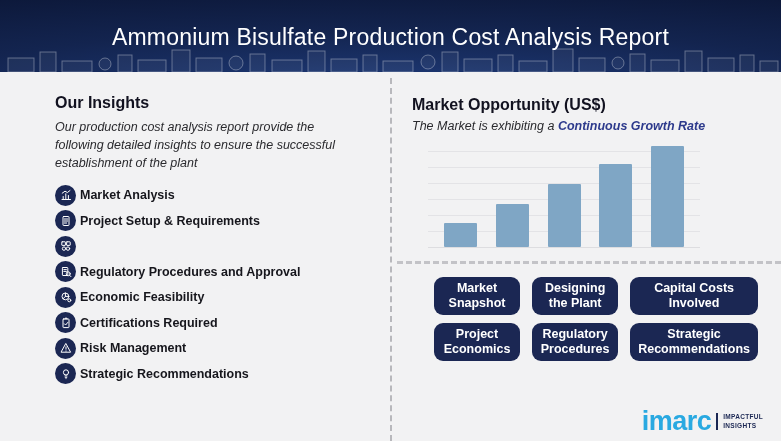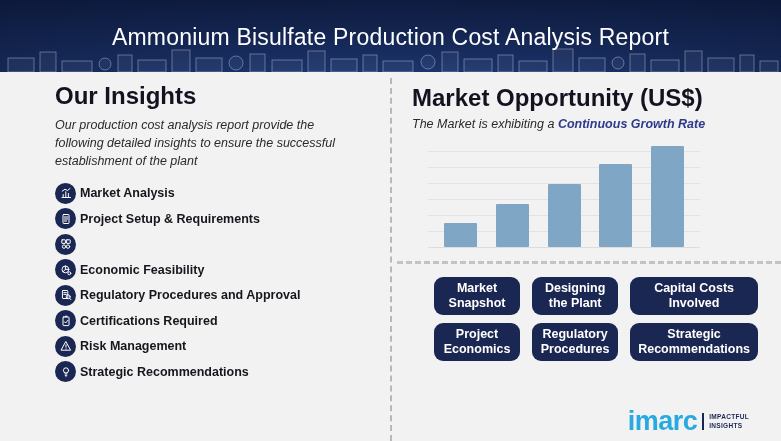--- a/index.html
+++ b/index.html
@@ -8,21 +8,21 @@
 
   
   .header { position:absolute; top:0; left:0; width:781px; height:72px;
             background:radial-gradient(130% 160% at 50% 120%, #1e3a78 0%, #13244f 48%, #0a1432 100%); }
   .header h1 { position:absolute; width:100%; top:24px; text-align:center;
                color:#ffffff; font-size:23px; font-weight:normal; letter-spacing:0.2px; }
   .skyline { position:absolute; bottom:0; left:0; width:781px; height:26px; }
 
   
   .left-col { position:absolute; left:55px; top:82px; width:315px; }
-  .section-heading { font-size:24px; font-weight:bold; color:#121220; }
+  .section-heading { font-size:16px; font-weight:bold; color:#121220;margin-top:12px; }
   .insights-desc { margin-top:7px; font-size:12.5px; font-style:italic; color:#2a2a2e;
                    line-height:1.42; width:300px; }
   .insights-list { list-style:none; margin-top:10px; }
   .insights-list li { display:flex; align-items:center; gap:4px; height:25.5px; }
   .icon-circle { width:21px; height:21px; min-width:21px; border-radius:50%;
                  background:#1b2753; display:flex; align-items:center; justify-content:center; }
   .icon-circle svg { width:12px; height:12px; stroke:#ffffff; fill:none;
                      stroke-width:1; stroke-linecap:round; stroke-linejoin:round; }
   .insight-label { font-size:12.5px; font-weight:bold; color:#16161c; }
 
@@ -45,21 +45,21 @@
 
   .btn-grid { position:absolute; left:434px; top:277px; width:324px;
               display:grid; grid-template-columns:1fr 1fr 1fr; gap:8px 12px; }
   .chip { min-height:38px; background:#1b2753; border-radius:9px; border:none;
           color:#ffffff; font-family:"Liberation Sans", sans-serif;
           font-size:12.5px; font-weight:bold; line-height:1.18;
           display:flex; align-items:center; justify-content:center;
           text-align:center; padding:3px 8px; cursor:pointer; }
 
   
-  .logo { position:absolute; right:32px; bottom:6px; display:flex; align-items:center; }
+  .logo { position:absolute; right:18px; bottom:6px; display:flex; align-items:center; }
   .logo-word { color:#29a9e1; font-size:27px; font-weight:bold; letter-spacing:-0.5px; line-height:1; }
   .logo-tagline { margin-left:5px; padding-left:5px; border-left:2px solid #1b2753;
                   font-size:6.5px; font-weight:bold; color:#1b2753; line-height:1.25;
                   letter-spacing:0.3px; }
 </style>
 </head>
 <body>
 
 <div class="page">
 
@@ -129,37 +129,37 @@
               <rect x="1.8" y="1.8" width="3.6" height="3.6" rx="0.4"></rect>
               <rect x="6.6" y="1.8" width="3.6" height="3.6" rx="0.4"></rect>
               <circle cx="4" cy="8.6" r="1.7"></circle>
               <circle cx="8" cy="8.6" r="1.7"></circle>
             </svg>
         </span>
       </li>
       <li>
         <span class="icon-circle">
           <svg viewBox="0 0 12 12">
-              <circle cx="5.4" cy="5.4" r="3.4"></circle>
-              <path d="M5.4 2v3.4H8.8M5.4 5.4l-2.4 2.4"></path>
-              <circle cx="9.3" cy="9.3" r="1.5"></circle>
-            </svg>
-        </span>
-        <span class="insight-label">Economic Feasibility</span>
-      </li>
-      <li>
-        <span class="icon-circle">
-          <svg viewBox="0 0 12 12">
               <rect x="2.4" y="1.5" width="5.4" height="8" rx="0.6"></rect>
               <path d="M3.8 3.6h2.6M3.8 5.4h2.6"></path>
               <circle cx="8.2" cy="7.8" r="2"></circle>
               <path d="M9.6 9.3l1.4 1.4"></path>
             </svg>
         </span>
         <span class="insight-label">Regulatory Procedures and Approval</span>
+      </li>
+      <li>
+        <span class="icon-circle">
+          <svg viewBox="0 0 12 12">
+              <circle cx="5.4" cy="5.4" r="3.4"></circle>
+              <path d="M5.4 2v3.4H8.8M5.4 5.4l-2.4 2.4"></path>
+              <circle cx="9.3" cy="9.3" r="1.5"></circle>
+            </svg>
+        </span>
+        <span class="insight-label">Economic Feasibility</span>
       </li>
       <li>
         <span class="icon-circle">
           <svg viewBox="0 0 12 12">
               <rect x="3" y="2" width="6" height="8.6" rx="0.6"></rect>
               <path d="M5 2V1.2h2V2"></path>
               <path d="M4.4 6.8l1.2 1.2 2.2-2.6"></path>
             </svg>
         </span>
         <span class="insight-label">Certifications Required</span>

